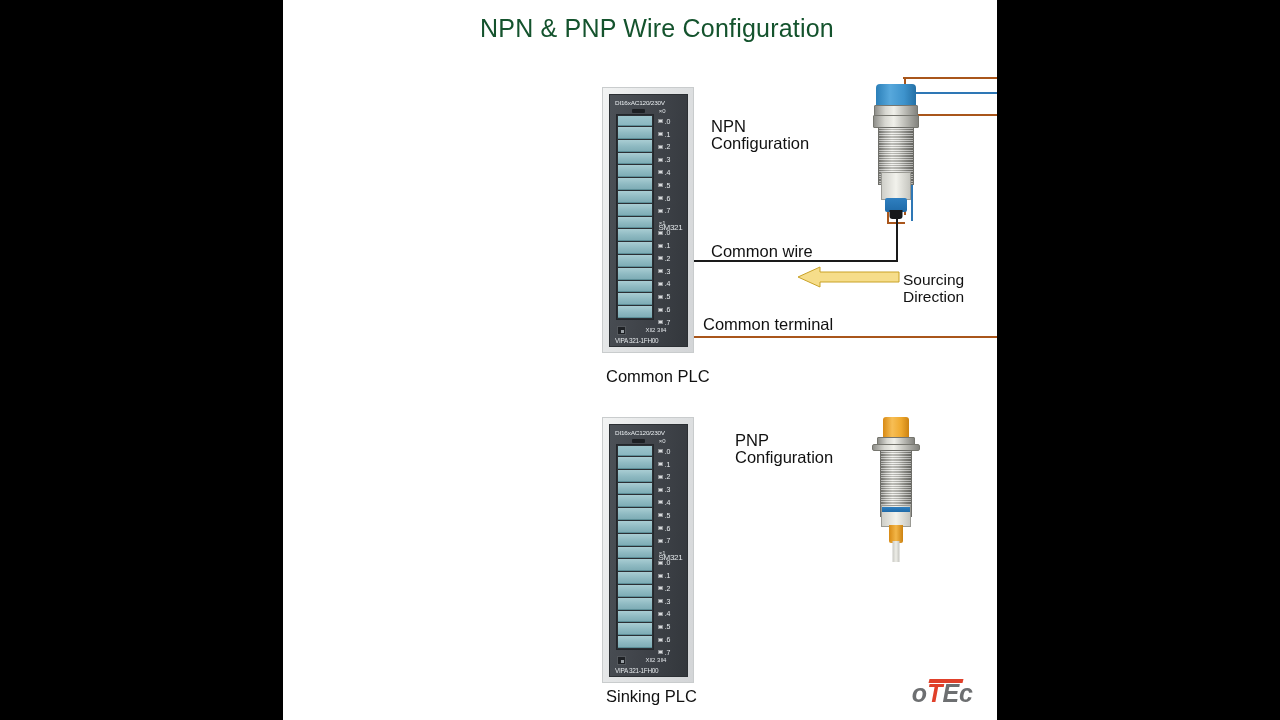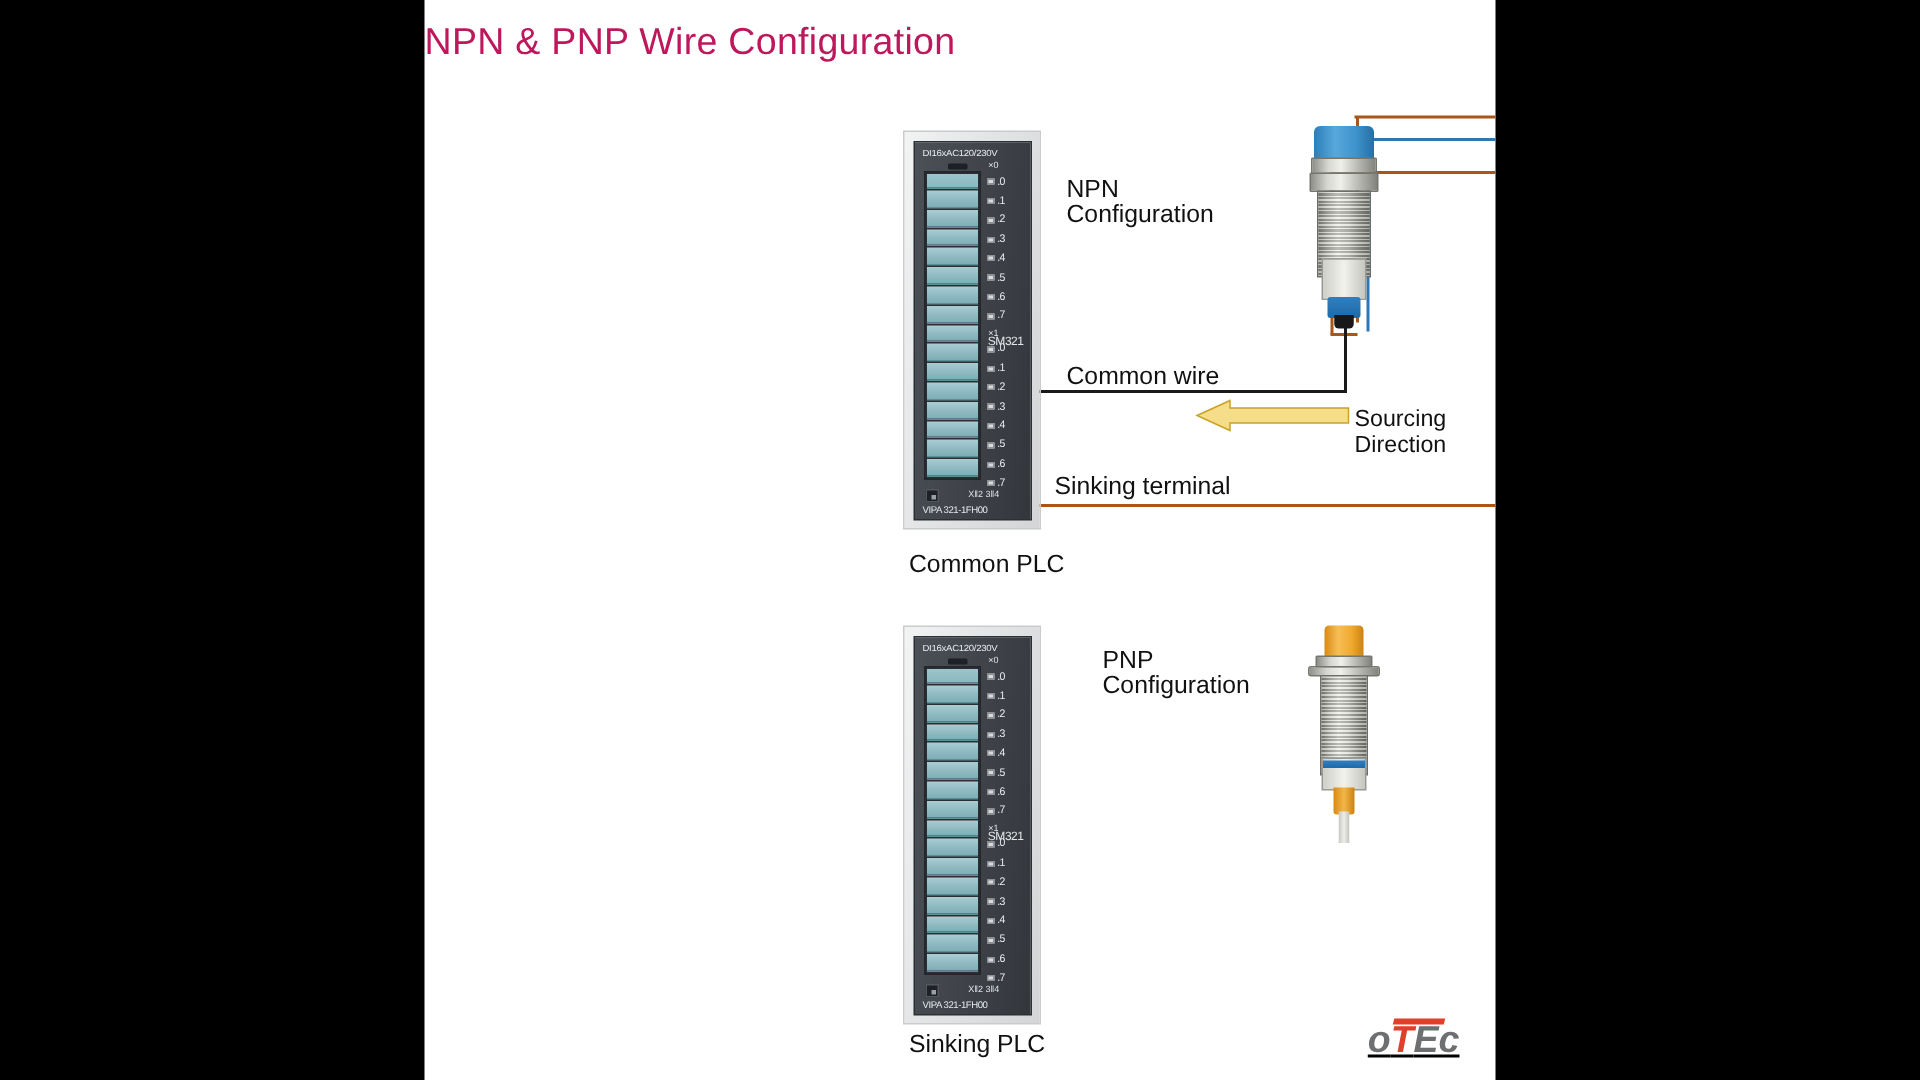--- a/index.html
+++ b/index.html
@@ -11,21 +11,21 @@
   }
   #stage { position: relative; width: 1280px; height: 720px; background: #000; }
   #slide {
     position: absolute; left: 283px; top: 0; width: 714px; height: 720px;
     background: #ffffff; overflow: hidden;
   }
 
   
   #title {
     position: absolute; left: 0; top: 14px; width: 748px;
-    font-size: 25px; color: #be185d;
+    text-align: center; font-size: 25px; color: #14532d;
     letter-spacing: .2px; white-space: nowrap;
   }
 
   
   .lbl { position: absolute; color: #111; font-size: 16.5px; line-height: 17px; white-space: pre-line; }
 
   
   .wire { position: absolute; }
   .wire.h { height: 0; border-top-style: solid; }
   .wire.v { width: 0; border-left-style: solid; }
@@ -130,21 +130,21 @@
   }
   .sensor .blueband {
     position: absolute; left: 50%; transform: translateX(-50%);
     background: linear-gradient(180deg,#2f7fc0,#1f6aa8);
   }
   .sensor .cablebase {
     position: absolute; left: 50%; transform: translateX(-50%);
   }
 
   
-  #otec { position: absolute; right: 24px; bottom: 14px; text-decoration: underline; }
+  #otec { position: absolute; right: 24px; bottom: 14px; }
   #otec .txt {
     font-size: 25px; font-weight: bold; font-style: italic;
     color: #6d6f71; letter-spacing: 0px; line-height: 1;
   }
   #otec .txt .t { color: #e0402a; }
   #otec .bar {
     position: absolute; left: 17px; top: -2px; width: 34px; height: 4px;
     background: #e0402a; transform: skewX(-14deg);
   }
 </style>
@@ -285,21 +285,21 @@
       <div class="cap" style="top:0; width:40px; height:22px; background:linear-gradient(90deg,#2b7fb8,#57a8dc 35%,#3e93cc 70%,#2470a6);"></div>
       <div class="nut" style="top:21px; width:44px; height:11px;"></div>
       <div class="nut" style="top:31px; width:46px; height:13px;"></div>
       <div class="barrel thread" style="top:43px; width:36px; height:58px;"></div>
       <div class="lbl-plate" style="top:88px; width:30px; height:28px;"></div>
       <div class="blueband" style="top:114px; width:22px; height:14px; border-radius:2px;"></div>
       <div class="cablebase" style="top:126px; width:13px; height:9px; background:#17181a; border-radius:0 0 3px 3px;"></div>
     </div>
 
     <div class="lbl" style="left:428px; top:243px;">Common wire</div>
-    <div class="lbl" style="left:420px; top:316px;">Sinking terminal</div>
+    <div class="lbl" style="left:420px; top:316px;">Common terminal</div>
 
     <svg style="position:absolute; left:513px; top:265px;" width="105" height="24" viewBox="0 0 105 24">
       <polygon points="2,12 24,2 24,7 103,7 103,17 24,17 24,22" fill="#f6dd8a" stroke="#c9a227" stroke-width="1"></polygon>
     </svg>
     <div class="lbl" style="left:620px; top:271px; font-size:15.5px;">Sourcing Direction</div>
 
     <div class="plc" style="left:319px; top:417px; width:92px; height:266px;">
       <div class="outer"></div>
       <div class="body">
         <div class="toplabel">DI16xAC120/230V</div>

